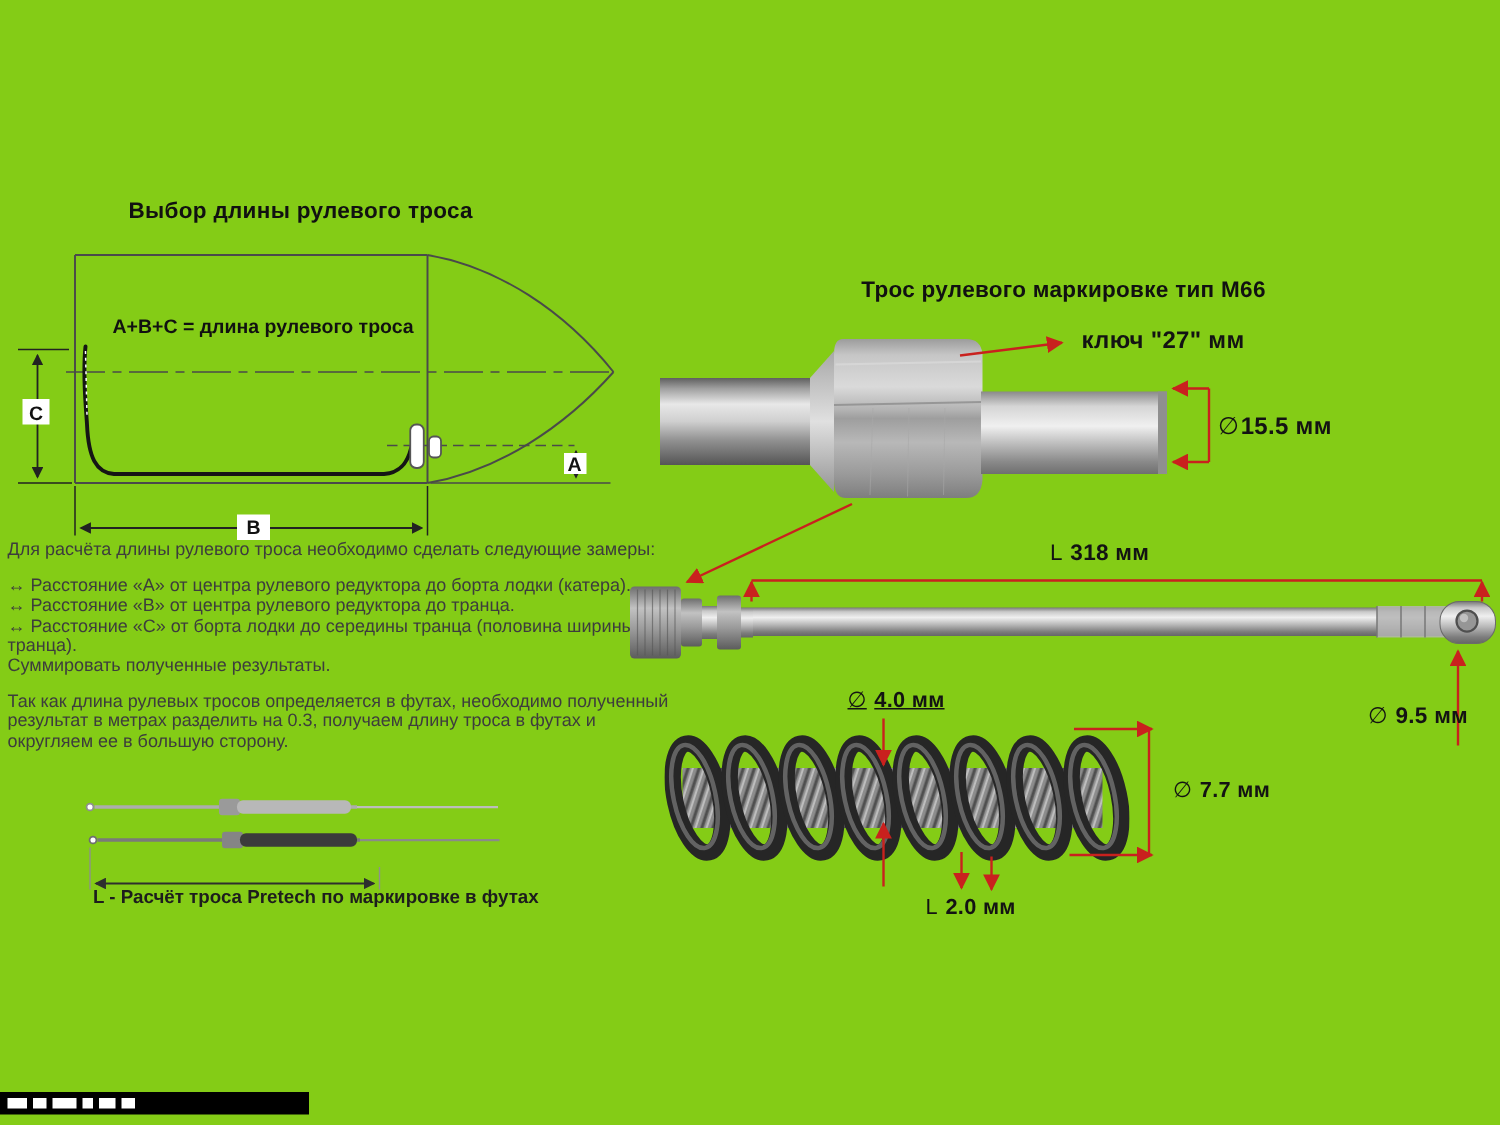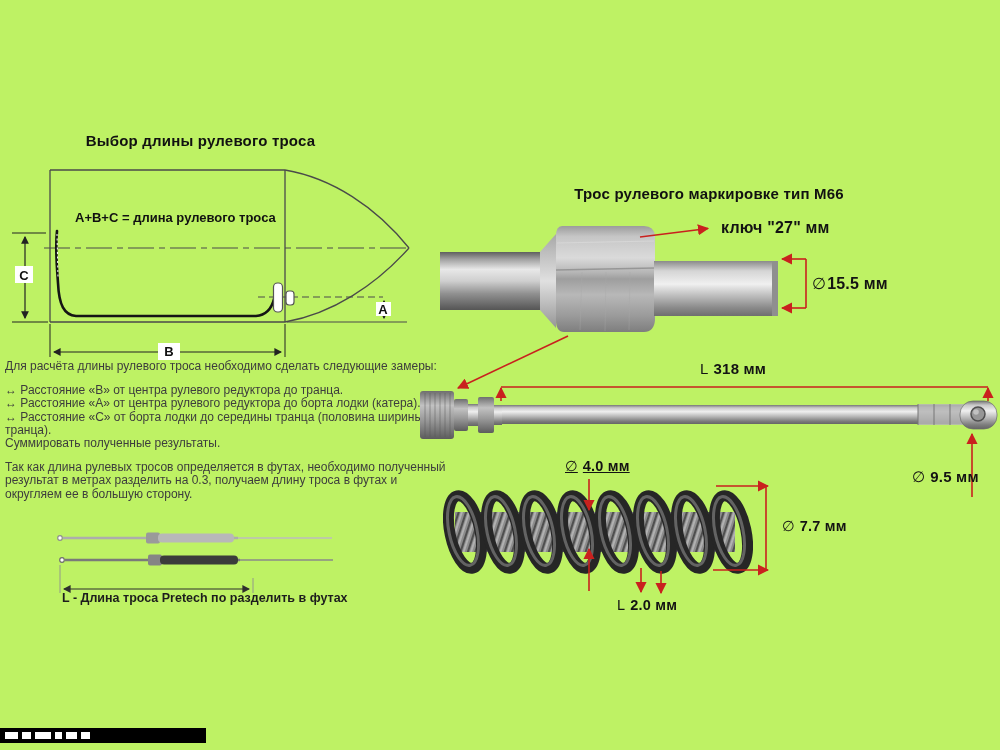--- a/index.html
+++ b/index.html
@@ -1,16 +1,16 @@
 <!DOCTYPE html>
 <html><head>
 <meta charset="utf-8">
 <style>
   html,body{margin:0;padding:0;background:#fff;}
-  #canvas{position:relative;width:1000px;height:750px;background:#bef264;overflow:hidden;
+  #canvas{position:relative;width:1000px;height:750px;background:#84cc16;overflow:hidden;
           font-family:"Liberation Sans",sans-serif;color:#222;}
   svg{position:absolute;display:block;}
   .ttl{position:absolute;font-weight:700;font-size:15px;color:#111;text-align:center;letter-spacing:.2px;}
   #left-title{left:58px;top:132px;width:285px;}
   #right-title{left:563px;top:185px;width:292px;}
   #calc{position:absolute;left:5px;top:360px;width:452px;font-size:12px;line-height:13.2px;color:#3d3d3d;}
   #calc .hd{font-size:12.5px;font-weight:700;color:#161616;margin-bottom:9px;}
   #calc .intro{margin-bottom:11px;}
   #calc .para{margin-top:11px;}
   #pretech{position:absolute;left:62px;top:591px;font-size:12.5px;font-weight:700;color:#1d1d1d;}
@@ -81,22 +81,22 @@
     <line x1="285" y1="169" x2="285" y2="202" stroke="#222" stroke-width="1"></line>
     <path d="M54,197 L281,197" stroke="#222" stroke-width="1.2" fill="none" marker-start="url(#ba)" marker-end="url(#ba)"></path>
     <rect x="158" y="188" width="22" height="17" fill="#fff"></rect>
     <text x="169" y="201" text-anchor="middle">B</text>
 
     <text x="75" y="67">А+В+С = длина рулевого троса</text>
   </svg>
 
   <div id="calc">
     <div class="intro">Для расчёта длины рулевого троса необходимо сделать следующие замеры:</div>
+    <div>↔ Расстояние «А» от центра рулевого редуктора до борта лодки (катера).</div>
     <div>↔ Расстояние «В» от центра рулевого редуктора до транца.</div>
-    <div>↔ Расстояние «А» от центра рулевого редуктора до борта лодки (катера).</div>
     <div>↔ Расстояние «С» от борта лодки до середины транца (половина ширины транца).</div>
     <div>Суммировать полученные результаты.</div>
     <div class="para">Так как длина рулевых тросов определяется в футах, необходимо полученный результат в метрах разделить на 0.3, получаем длину троса в футах и округляем ее в большую сторону.</div>
   </div>
 
   <svg id="cdraw" width="445" height="78" viewBox="0 0 445 78">
     <defs>
       <marker id="ca" viewBox="0 0 10 10" refX="8.5" refY="5" markerWidth="6.5" markerHeight="6.5" orient="auto-start-reverse">
         <path d="M0,0 L10,5 L0,10 z" fill="#2e2e2e"></path>
       </marker>
@@ -115,21 +115,21 @@
       <line x1="65" y1="38" x2="240" y2="38" stroke="#7a7a7a" stroke-width="2.4"></line>
       <line x1="240" y1="38" x2="333" y2="38" stroke="#8a8a8a" stroke-width="1.5"></line>
       <rect x="148" y="32.5" width="14" height="11" rx="2" fill="#858585"></rect>
       <rect x="160" y="33.5" width="78" height="9" rx="4" fill="#3b3b3b"></rect>
     </g>
 
     <line x1="60" y1="43" x2="60" y2="71" stroke="#8f8f8f" stroke-width="0.9"></line>
     <line x1="253" y1="56" x2="253" y2="71" stroke="#8f8f8f" stroke-width="0.9"></line>
     <path d="M64,67 L249,67" stroke="#2e2e2e" stroke-width="1.2" fill="none" marker-start="url(#ca)" marker-end="url(#ca)"></path>
   </svg>
-  <div id="pretech">L - Длина троса Pretech по разделить в футах</div>
+  <div id="pretech">L - Расчёт троса Pretech по маркировке в футах</div>
 
   <div id="wm">
     <span class="wb" style="width:13px"></span>
     <span class="wb" style="width:9px"></span>
     <span class="wb" style="width:16px"></span>
     <span class="wb" style="width:7px"></span>
     <span class="wb" style="width:11px"></span>
     <span class="wb" style="width:9px"></span>
   </div>
 

